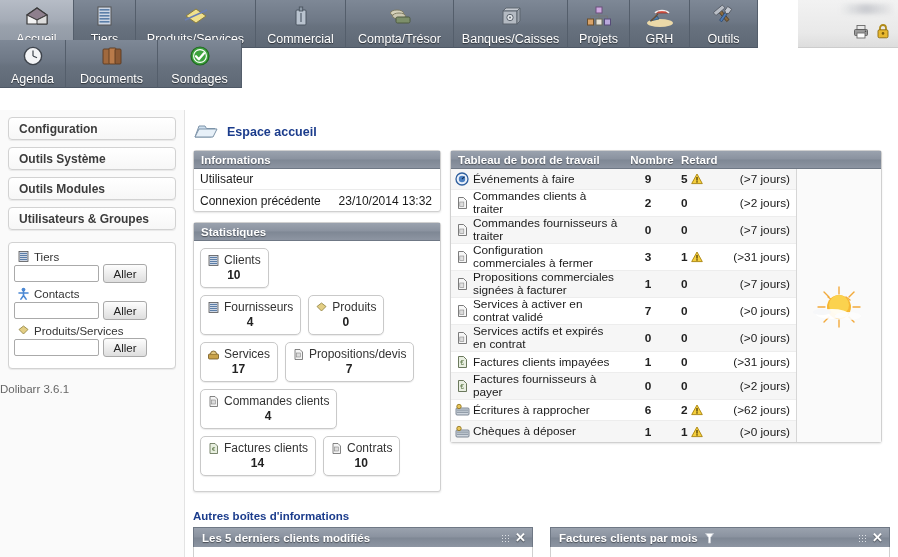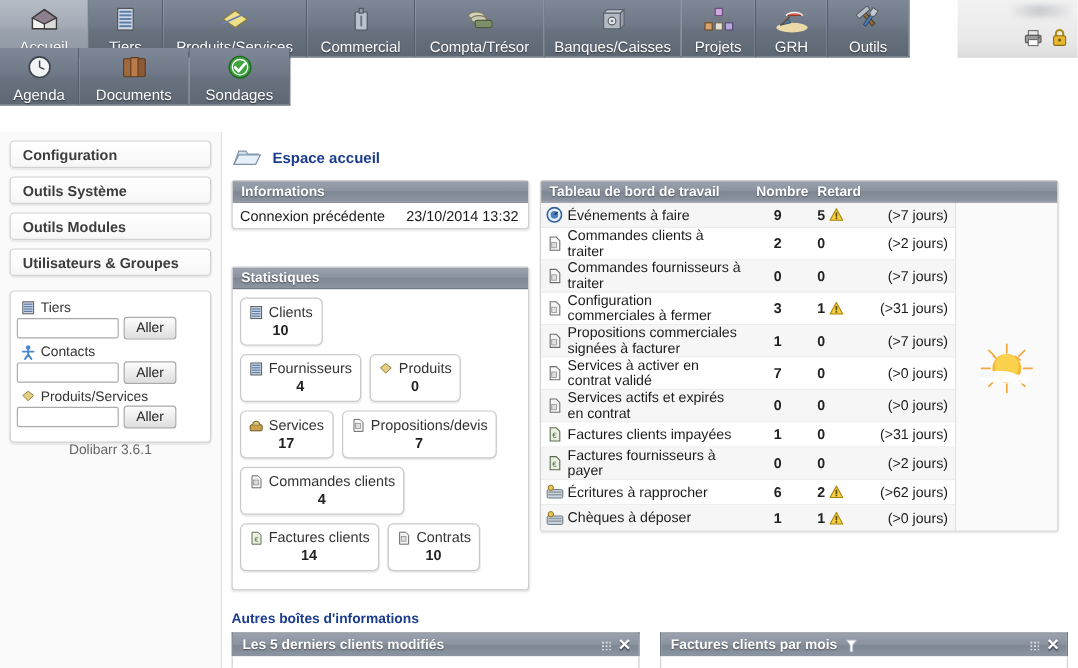--- a/index.html
+++ b/index.html
@@ -133,21 +133,21 @@
     font-family: Liberation Sans, sans-serif;
     font-size: 11.5px;
     color: #222;
     background: linear-gradient(to bottom, #fdfdfd 0%, #ececec 55%, #dedede 100%);
     border: 1px solid #a9a9a9;
     border-radius: 3px;
     cursor: pointer;
     padding: 0 7px;
   }
   #version {
-    text-align: center;
+    margin-top: 14px; 
     font-size: 11.5px; color: #666666;
   }
 
   
   #maincol { position: absolute; left: 185px; top: 0; width: 713px; height: 447px; background:#fff; }
 
   #pagetitle {
     display: flex; align-items: center; gap: 8px;
     padding: 9px 0 0 8px;
     height: 34px;
@@ -538,20 +538,24 @@
         <svg width="26" height="21" viewBox="0 0 26 21">
           <path d="M2 16 L6 5 H12 L13.5 7.5 H22 L18.5 16 Z" fill="#cfe0ef" stroke="#7d93a8" stroke-width="1"></path>
           <path d="M2 16 L6 8 H24 L20 16 Z" fill="#e7f0f8" stroke="#7d93a8" stroke-width="1"></path>
         </svg>
       </span>
       <span class="ptxt">Espace accueil</span>
     </div>
 
     <div id="infobox" class="panel">
       <div class="panel-head">Informations</div>
+      <div class="inforow">
+        <span class="lab">Utilisateur</span>
+        <span class="val"><span class="blurval"></span></span>
+      </div>
       <div class="inforow">
         <span class="lab">Connexion précédente</span>
         <span class="val">23/10/2014 13:32</span>
       </div>
     </div>
 
     <div id="statbox" class="panel">
       <div class="panel-head">Statistiques</div>
       <div id="statbody">
 

